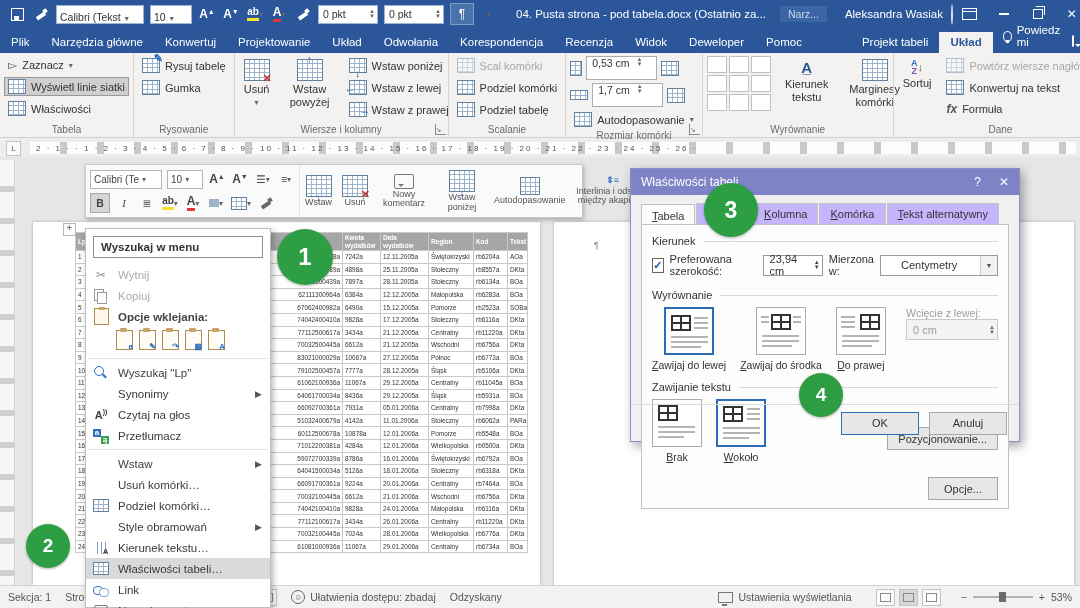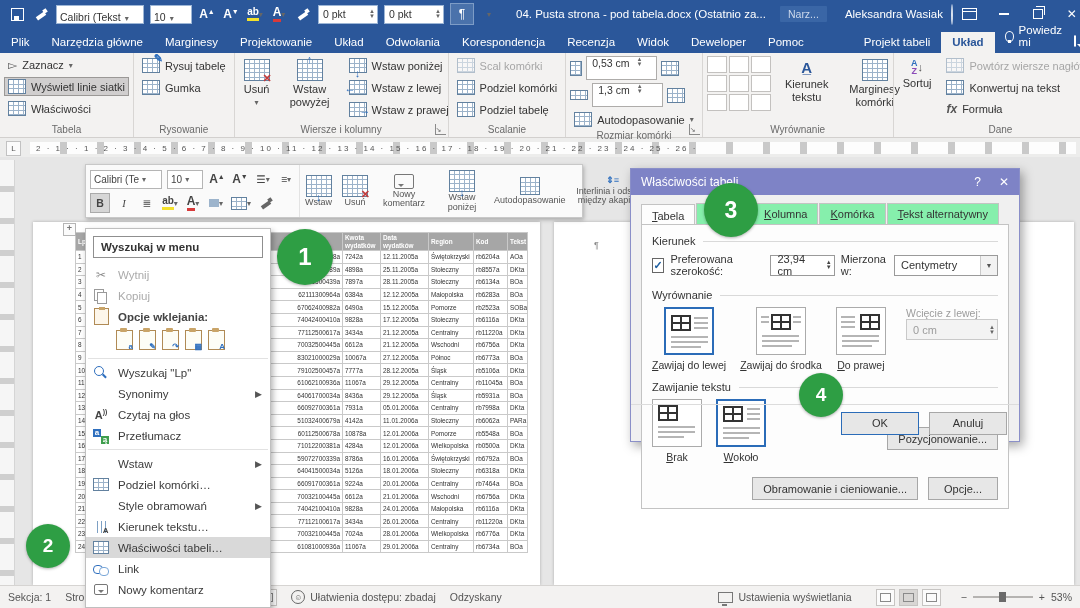--- a/index.html
+++ b/index.html
@@ -155,32 +155,32 @@
   .mi-link::after{content:'';position:absolute;left:6px;top:5px;width:8px;height:7px;border:1.6px solid #7aa7d8;border-radius:4px;background:#fff}
   .mi-comment{width:12px;height:9px;border:1.2px solid #777;border-radius:2px}
   .mi-comment::after{content:'';position:absolute;left:3px;bottom:-2px;border:3px solid transparent;border-top-color:#777}
   .tico.s{width:14px;height:11px}
   
   #dialog{position:absolute;left:630px;top:168px;width:390px;height:274px;background:#f0f0f0;border:1px solid #8a8fc8;
           box-shadow:3px 4px 10px rgba(0,0,0,.35);z-index:70;font-size:11px;color:#333;box-sizing:border-box}
   .dtitle{height:26px;background:#7e83c6;color:#fff;display:flex;align-items:center;padding:0 10px;font-size:12px}
   .dtitle .dbtns{margin-left:auto;display:flex;gap:18px;font-size:12px}
   .dtabs{display:flex;gap:1px;padding:8px 10px 0;position:relative}
-  .dtab{padding:4px 10px;border:1px solid #c3c3c3;border-bottom:none;background:#86efac;font-size:11px}
+  .dtab{padding:4px 10px;border:1px solid #c3c3c3;border-bottom:none;background:#c4b5fd;font-size:11px}
   .dtab::first-letter{text-decoration:underline}
   .dtab.act{background:#fdfdfd;position:relative;top:1px;padding-top:5px}
   .dpage{position:absolute;left:10px;top:55px;right:10px;height:285px;background:#fdfdfd;border:1px solid #c3c3c3;padding:6px 10px;box-sizing:border-box}
   .grp{display:flex;align-items:center;gap:8px;margin:4px 0 6px;color:#333}
   .grp::after{content:'';flex:1;border-top:1px solid #d9d9d9}
   .row{display:flex;align-items:center;gap:6px}
   .chk{width:13px;height:13px;border:1px solid #666;background:#fff;color:#1f5fa0;font-size:11px;font-weight:bold;
        display:inline-flex;align-items:center;justify-content:center;line-height:1}
   .dspin{border:1px solid #9a9a9a;background:#fff;height:19px;display:flex;align-items:center;padding:0 2px 0 6px;gap:15px;font-size:11px}
   .dspin.dis{background:#f3f3f3;color:#9c9c9c;border-color:#c9c9c9}
-  .dselect{border:1px solid #9a9a9a;background:#fff;height:19px;display:flex;align-items:center;padding:0 0 0 6px;font-size:11px;min-width:96px;justify-content:space-between}
+  .dselect{border:1px solid #9a9a9a;background:#fff;height:19px;display:flex;align-items:center;padding:0 0 0 20px;font-size:11px;min-width:96px;justify-content:space-between}
   .dselect .dd{width:16px;height:100%;border-left:1px solid #c9c9c9;background:#f2f2f2;display:flex;align-items:center;justify-content:center;font-size:7px;color:#555}
   .optset{display:flex;gap:14px;align-items:flex-start}
   .opt{display:flex;flex-direction:column;align-items:center;gap:4px;font-size:10.5px}
   .opt .cap::first-letter{text-decoration:underline}
   .obox{width:48px;height:46px;background:#fff;border:1px solid #ababab;position:relative}
   .opt.sel .obox{border:2px solid #2b6cb8;width:46px;height:44px}
   .demo-t{position:absolute;width:20px;height:16px;border:2px solid #333;box-sizing:border-box;background:
           linear-gradient(#333,#333) 50% 0/2px 100% no-repeat, linear-gradient(#333,#333) 0 50%/100% 2px no-repeat,#fff}
   .demo-l{position:absolute;height:2px;background:#b5b5b5}
   .dlgbtn{border:1px solid #a7a7a7;background:#e7e7e7;height:21px;display:inline-flex;align-items:center;justify-content:center;
@@ -272,21 +272,21 @@
         <span class="restore"></span>
       </span>
     <span class="winbtn">✕</span>
   </div>
 </div>
 
 <div id="tabrow">
 
 <div class="rtab">Plik</div>
     <div class="rtab">Narzędzia główne</div>
-    <div class="rtab">Marginesy</div>
+    <div class="rtab">Konwertuj</div>
     <div class="rtab">Projektowanie</div>
     <div class="rtab">Układ</div>
     <div class="rtab">Odwołania</div>
     <div class="rtab">Korespondencja</div>
     <div class="rtab" style="margin-left: 0px;">Recenzja</div>
     <div class="rtab">Widok</div>
     <div class="rtab">Deweloper</div>
     <div class="rtab">Pomoc</div>
     <div class="rtab" style="margin-left: 38px;">Projekt tabeli</div>
     <div class="rtab active">Układ</div>
@@ -396,21 +396,21 @@
             <span class="spincar">
               <span>▲</span>
               <span>▼</span>
             </span>
           </span>
         <span class="tico"></span>
       </div>
       <div class="row" style="display:flex;gap:4px;align-items:center">
         <span class="tico" style="height:8px"></span>
         <span class="spinbox" style="width:62px">
-            <span>1,3 cm</span>
+            <span>1,7 cm</span>
             <span class="spincar">
               <span>▲</span>
               <span>▼</span>
             </span>
           </span>
         <span class="tico"></span>
       </div>
       <div class="rbtn">
           <span class="tico"></span>
           <span>Autodopasowanie</span>
@@ -881,20 +881,24 @@
         <span class="micon">
           <span class="mi mi-tr"></span>
         </span>
         <span class="lab">Przetłumacz</span>
       </div>
       <div class="msep"></div>
       <div class="mitem">
         <span class="micon"></span>
         <span class="lab">Wstaw</span>
         <span class="sub">▶</span>
+      </div>
+      <div class="mitem">
+        <span class="micon"></span>
+        <span class="lab">Usuń komórki…</span>
       </div>
       <div class="mitem">
         <span class="micon">
           <span class="mi tico s"></span>
         </span>
         <span class="lab">Podziel komórki…</span>
       </div>
       <div class="mitem">
         <span class="micon"></span>
         <span class="lab">Style obramowań</span>
@@ -1033,21 +1037,20 @@
               <span class="demo-l" style="left: 5px; top: 26px; width: 37px;"></span>
               <span class="demo-l" style="left: 5px; top: 31px; width: 37px;"></span>
               <span class="demo-l" style="left: 5px; top: 36px; width: 26px;"></span>
             </div>
             <span class="cap">Wokoło</span>
           </div>
         </div>
       <span class="dlgbtn" style="margin-left:auto;margin-top:28px">Pozycjonowanie...</span>
     </div>
     <div class="row" style="position:absolute;left:10px;right:10px;bottom:8px;justify-content:flex-end;gap:10px">
-      <span class="dlgbtn">Obramowanie i cieniowanie...</span>
       <span class="dlgbtn" style="min-width:48px">Opcje...</span>
     </div>
   </div>
   <div class="dfoot">
     <span class="dlgbtn def" style="min-width:56px">OK</span>
     <span class="dlgbtn" style="min-width:56px">Anuluj</span>
   </div>
 </div>
 
 <div id="statusbar">

